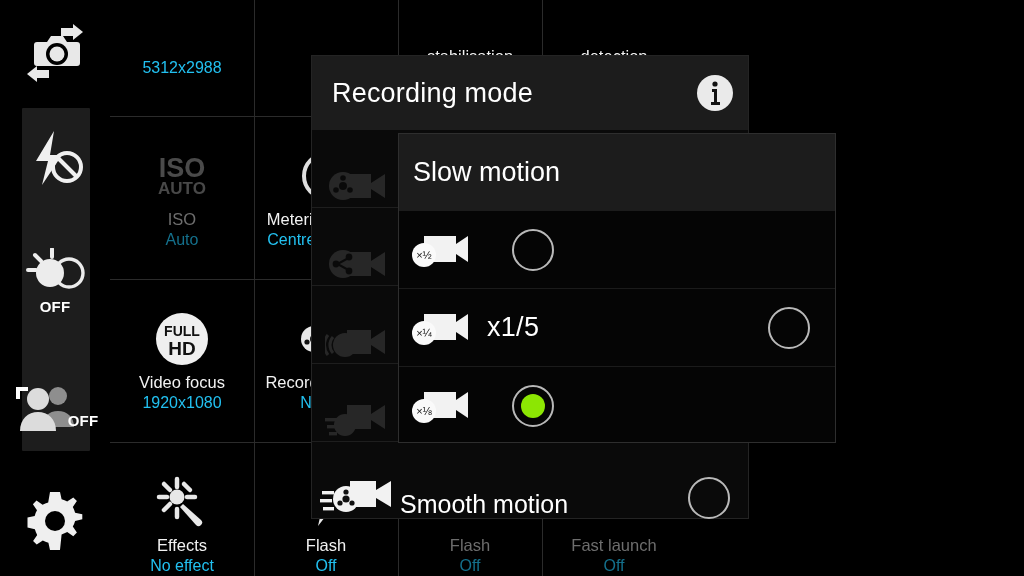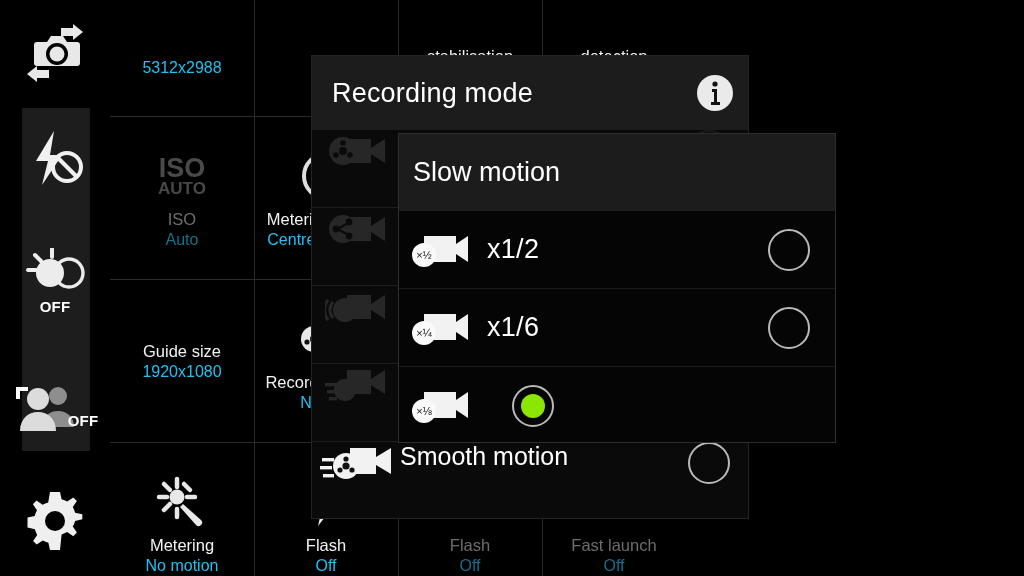--- a/index.html
+++ b/index.html
@@ -26,21 +26,21 @@
   .gvalue{font-size:16px;color:#22c0f0;line-height:19px;text-align:right;}
   .dimcell .glabel{color:#6d6d6d;}
   .dimcell .gvalue{color:#14708c;}
 
   
   #dialog{position:absolute;left:312px;top:56px;width:436px;height:462px;
           background:#0a0a0a;z-index:10;box-shadow:0 0 0 1px #242424;}
   #dlg-header{position:relative;height:74px;background:#1c1c1c;display:flex;
               align-items:center;padding:0 14px 0 20px;}
   #dlg-title{font-size:27px;color:#fff;font-weight:400;flex:1;letter-spacing:.2px;}
-  .dlg-row{position:relative;height:77px;display:flex;align-items:flex-start;
+  .dlg-row{position:relative;height:77px;display:flex;align-items:flex-end;
            border-bottom:1px solid #1e1e1e;}
   .dlg-row .r-icon{width:88px;display:flex;align-items:center;justify-content:center;flex:0 0 88px;}
   .dlg-row .r-label{font-size:25px;color:#e9e9e9;flex:1;}
   .dlg-row .r-radio{width:78px;display:flex;align-items:center;justify-content:center;flex:0 0 78px;}
   .radio{width:42px;height:42px;border-radius:50%;border:2px solid #b9b9b9;
          display:flex;align-items:center;justify-content:center;box-sizing:border-box;}
   .radio .dot{width:24px;height:24px;border-radius:50%;background:#8ce603;}
   
   .occluded{opacity:1;}
   .occluded .r-label{color:#1a1a1a;}
@@ -147,41 +147,48 @@
       <div class="gicon">
         <div style="text-align:center;line-height:1;">
           <div style="font-size:27px;font-weight:bold;color:#4a4a4a;">ISO</div>
           <div style="font-size:17px;font-weight:bold;color:#484848;margin-top:-2px;">AUTO</div>
         </div>
       </div>
       <div class="glabel">ISO</div>
       <div class="gvalue">Auto</div>
     </div>
     <div class="gcell">
-      <div class="glabel">Guide size</div>
+      <div class="gicon">
+        <svg width="54" height="54" viewBox="0 0 54 54">
+          <circle cx="27" cy="27" r="26" fill="#efefef"></circle>
+          <text x="27" y="24" font-size="14" font-weight="bold" text-anchor="middle" fill="#111" font-family="Liberation Sans, sans-serif">FULL</text>
+          <text x="27" y="43" font-size="19" font-weight="bold" text-anchor="middle" fill="#111" font-family="Liberation Sans, sans-serif">HD</text>
+        </svg>
+      </div>
+      <div class="glabel">Video focus</div>
       <div class="gvalue">1920x1080</div>
     </div>
     <div class="gcell">
       <div class="gicon">
         <svg width="52" height="52" viewBox="0 0 52 52">
           <g stroke="#e8e8e8" stroke-width="4.5" stroke-linecap="round">
             <line x1="21" y1="3" x2="21" y2="11"></line>
             <line x1="21" y1="33" x2="21" y2="41"></line>
             <line x1="3" y1="21" x2="11" y2="21"></line>
             <line x1="31" y1="21" x2="39" y2="21"></line>
             <line x1="8" y1="8" x2="14" y2="14"></line>
             <line x1="28" y1="8" x2="34" y2="14"></line>
             <line x1="8" y1="34" x2="14" y2="28"></line>
           </g>
           <circle cx="21" cy="21" r="7.5" fill="#e8e8e8"></circle>
           <path d="M27 28 l18 16 a3.5 3.5 0 0 1 -5 5 l-16 -18z" fill="#e8e8e8"></path>
         </svg>
       </div>
-      <div class="glabel">Metering</div>
-      <div class="gvalue">No motion</div>
+      <div class="glabel">Effects</div>
+      <div class="gvalue">No effect</div>
     </div>
 
   </div>
 
   <div class="gcol" style="left:144px;">
     <div class="gcell">
       <div class="gicon"></div>
       <div class="glabel"></div>
       <div class="gvalue">On</div>
     </div>
@@ -426,35 +433,34 @@
   </div>
 
   <div class="sub-row">
     <span class="s-icon">
       <svg class="camicon" width="66" height="40" viewBox="0 0 66 40">
         <path d="M14 6 h32 v8 l12-8 v26 l-12-8 v8 h-32z" fill="#f2f2f2"></path>
         <circle cx="14" cy="25" r="12" fill="#fafafa"></circle>
         <text x="14" y="29" font-size="11" text-anchor="middle" fill="#111" font-family="Liberation Sans, sans-serif">×½</text>
       </svg>
     </span>
-    <span class="s-label">x1/2</span>
     <span class="s-radio">
       <span class="radio"></span>
     </span>
   </div>
 
   <div class="sub-row">
     <span class="s-icon">
       <svg class="camicon" width="66" height="40" viewBox="0 0 66 40">
         <path d="M14 6 h32 v8 l12-8 v26 l-12-8 v8 h-32z" fill="#f2f2f2"></path>
         <circle cx="14" cy="25" r="12" fill="#fafafa"></circle>
         <text x="14" y="29" font-size="11" text-anchor="middle" fill="#111" font-family="Liberation Sans, sans-serif">×¼</text>
       </svg>
     </span>
-    <span class="s-label">x1/6</span>
+    <span class="s-label">x1/5</span>
     <span class="s-radio">
       <span class="radio"></span>
     </span>
   </div>
 
   <div class="sub-row">
     <span class="s-icon">
       <svg class="camicon" width="66" height="40" viewBox="0 0 66 40">
         <path d="M14 6 h32 v8 l12-8 v26 l-12-8 v8 h-32z" fill="#f2f2f2"></path>
         <circle cx="14" cy="25" r="12" fill="#fafafa"></circle>

